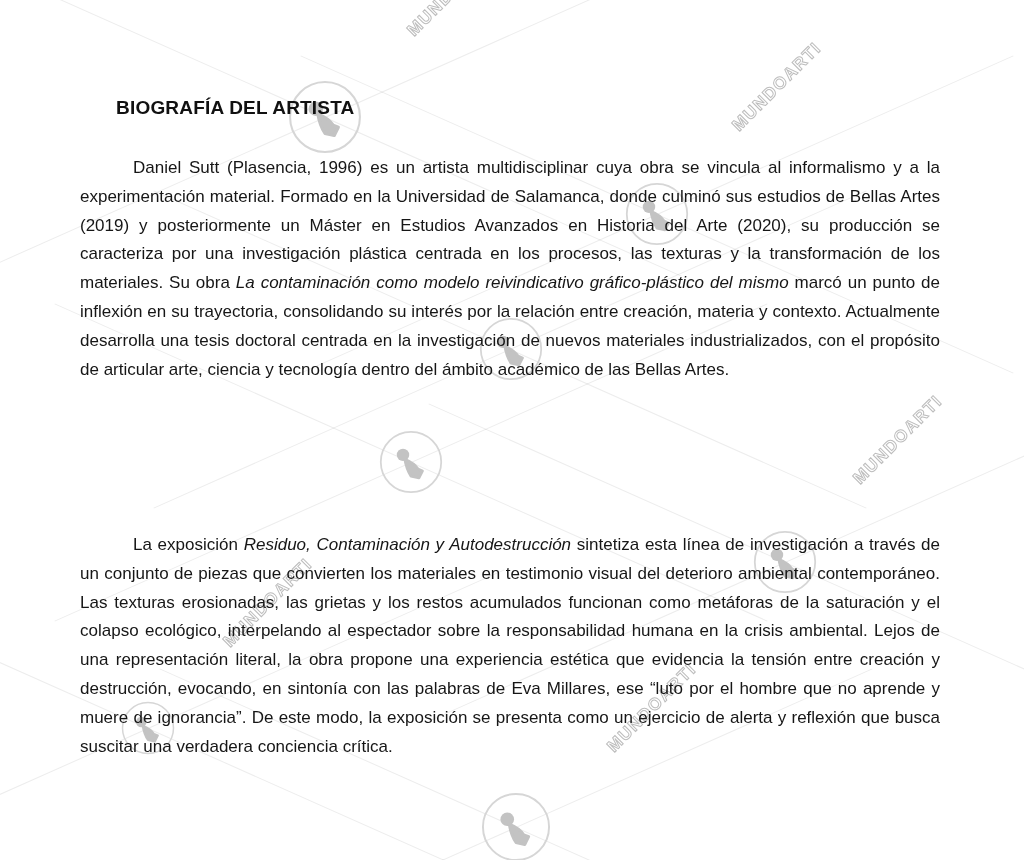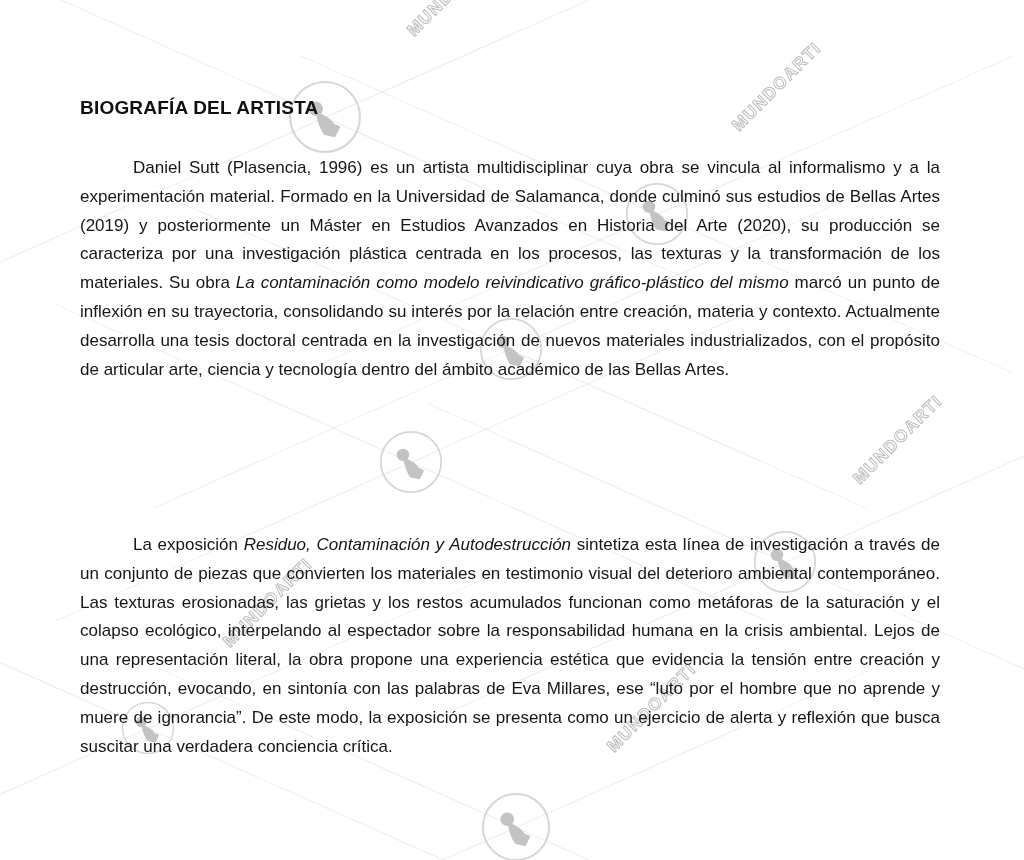--- a/index.html
+++ b/index.html
@@ -102,18 +102,18 @@
     </svg>
   </div>
   <div class="wm-logo" style="left:516px;top:827px;">
     <svg width="70" height="70" viewBox="0 0 72 72">
       <circle cx="36" cy="36" r="34" fill="none" stroke="#d6d6d6" stroke-width="2"></circle>
       <circle cx="27" cy="28" r="7" fill="#c3c3c3"></circle>
       <path d="M29 33 C34 35 40 38 44 44 L49 46 L45 54 L36 52 C32 46 30 39 29 33 Z" fill="#c3c3c3" stroke="#c3c3c3" stroke-width="3" stroke-linejoin="round"></path>
     </svg>
   </div>
 
-  <h1 class="doc-heading" style="top:83px;">BIOGRAFÍA DEL ARTISTA</h1>
+  <h1 class="doc-heading" style="top:83px;margin-left:36px;">BIOGRAFÍA DEL ARTISTA</h1>
   <p class="doc-paragraph" style="top:137px;"><span>Daniel Sutt (Plasencia, 1996) es un artista multidisciplinar cuya obra se vincula al informalismo y a la experimentación material. Formado en la Universidad de Salamanca, donde culminó sus estudios de Bellas Artes (2019) y posteriormente un Máster en Estudios Avanzados en Historia del Arte (2020), su producción se caracteriza por una investigación plástica centrada en los procesos, las texturas y la transformación de los materiales. Su obra </span><em>La contaminación como modelo reivindicativo gráfico-plástico del mismo</em><span> marcó un punto de inflexión en su trayectoria, consolidando su interés por la relación entre creación, materia y contexto. Actualmente desarrolla una tesis doctoral centrada en la investigación de nuevos materiales industrializados, con el propósito de articular arte, ciencia y tecnología dentro del ámbito académico de las Bellas Artes.</span></p>
 
   <p class="doc-paragraph" style="top:514px;"><span>La exposición </span><em>Residuo, Contaminación y Autodestrucción</em><span> sintetiza esta línea de investigación a través de un conjunto de piezas que convierten los materiales en testimonio visual del deterioro ambiental contemporáneo. Las texturas erosionadas, las grietas y los restos acumulados funcionan como metáforas de la saturación y el colapso ecológico, interpelando al espectador sobre la responsabilidad humana en la crisis ambiental. Lejos de una representación literal, la obra propone una experiencia estética que evidencia la tensión entre creación y destrucción, evocando, en sintonía con las palabras de Eva Millares, ese “luto por el hombre que no aprende y muere de ignorancia”. De este modo, la exposición se presenta como un ejercicio de alerta y reflexión que busca suscitar una verdadera conciencia crítica.</span></p>
 
 </div>
 
 </body></html>

